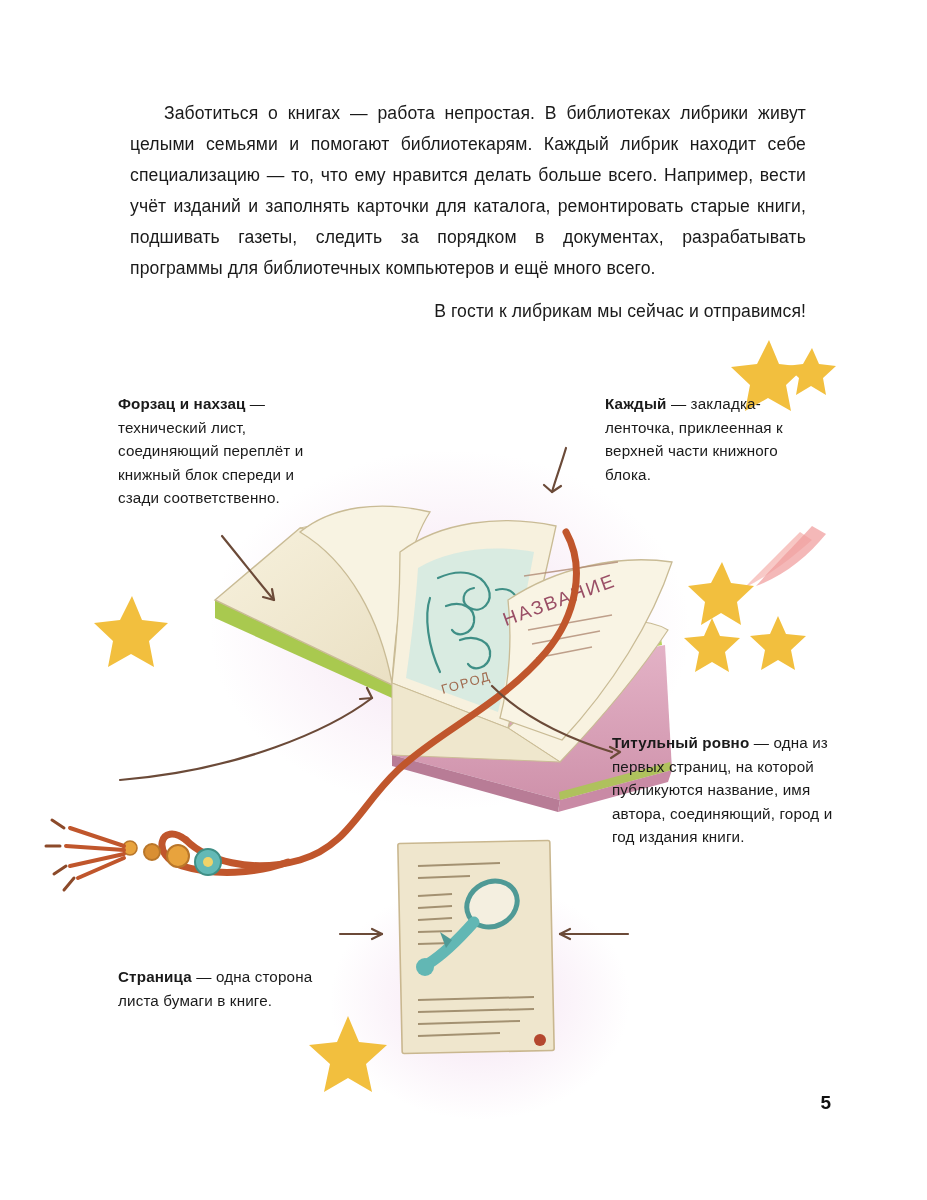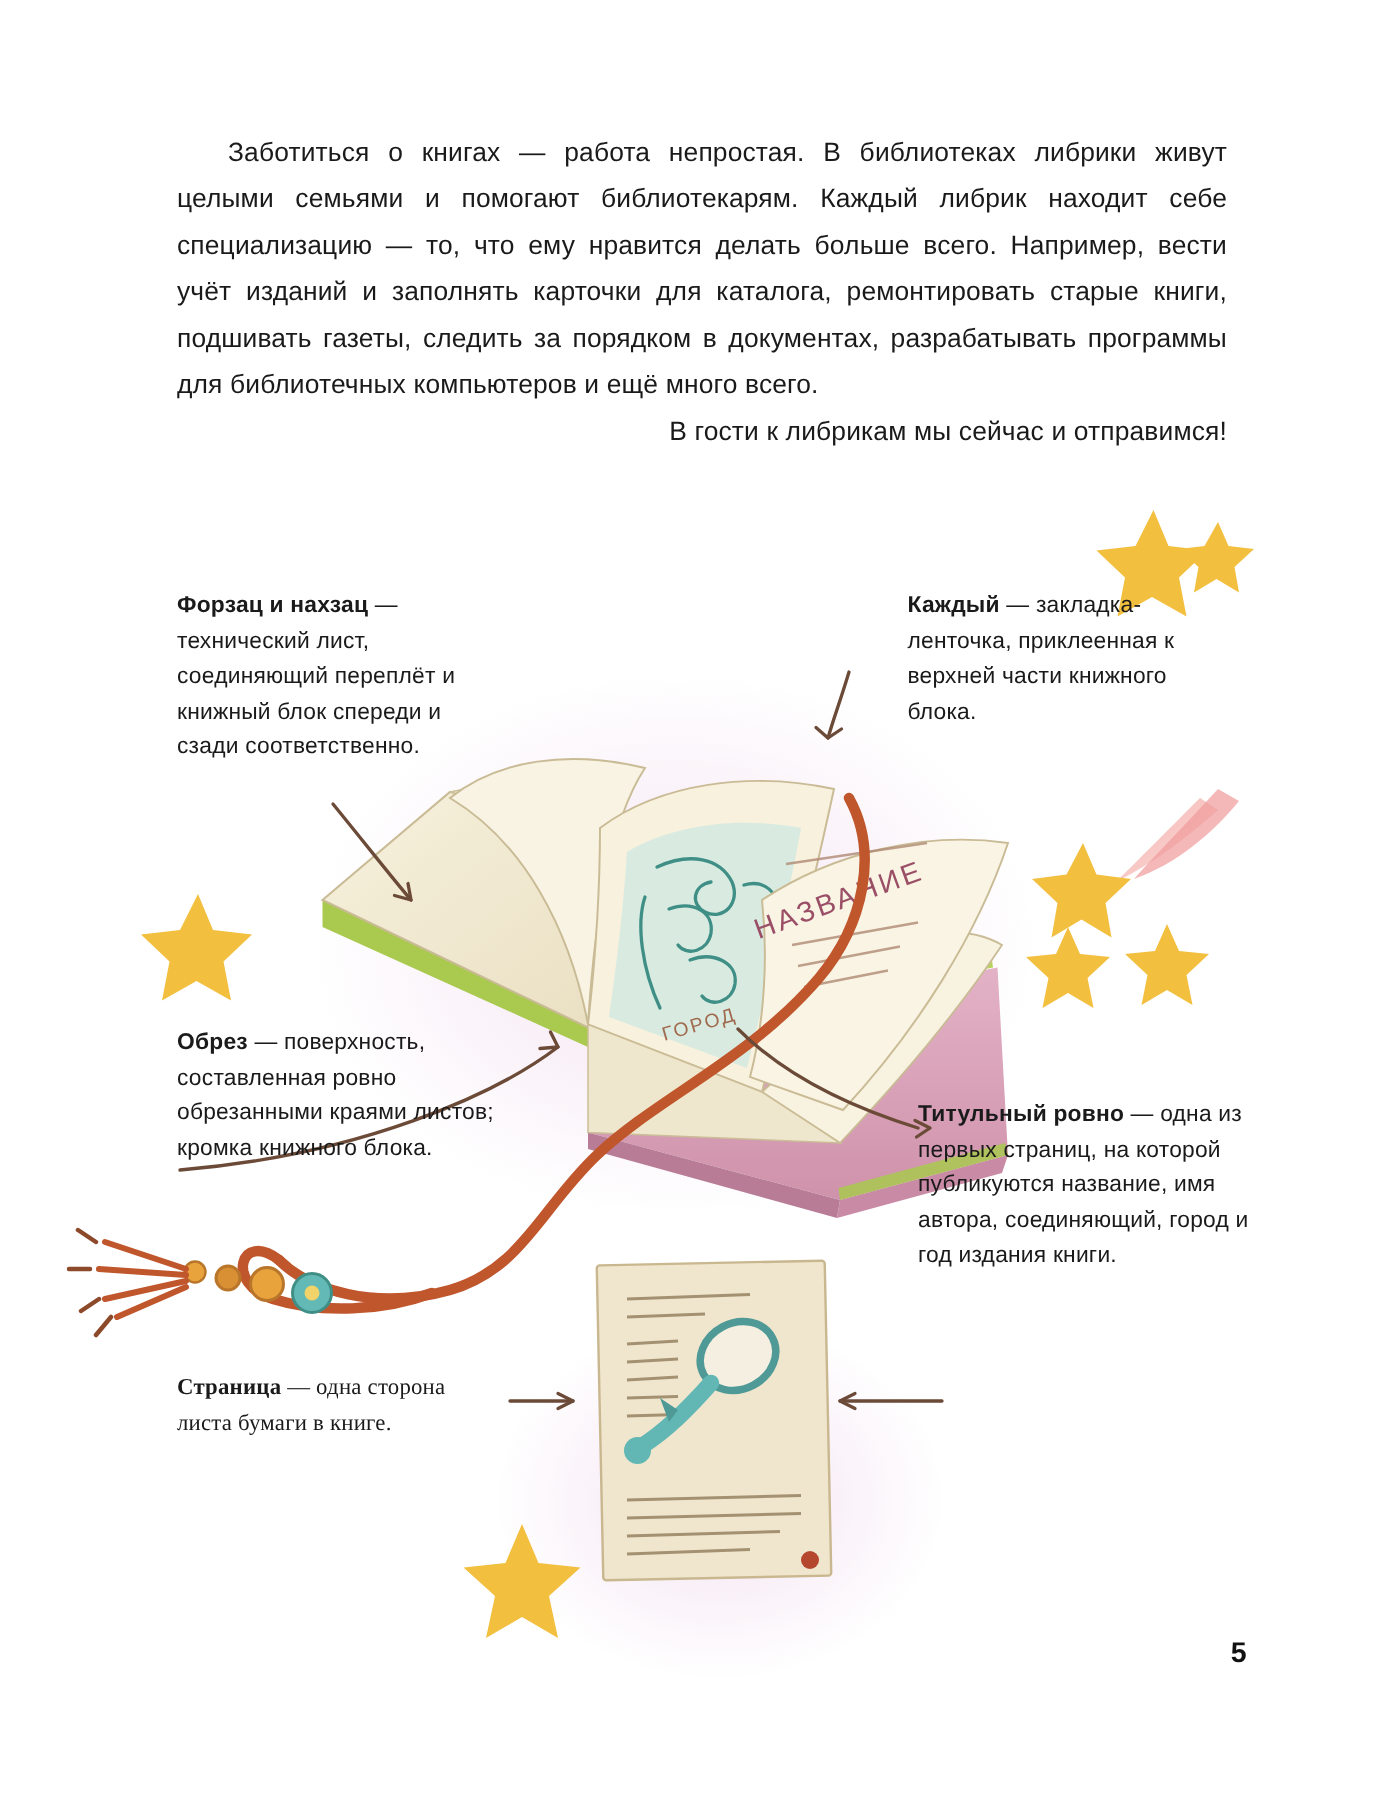--- a/index.html
+++ b/index.html
@@ -27,21 +27,21 @@
     left: 118px;
     top: 86px;
     width: 700px;
     font-size: 17.6px;
     line-height: 31px;
     text-align: justify;
     letter-spacing: 0.1px;
     color: #1a1a1a;
   }
   .body-text p {
-    margin: 0;
+    margin: 12px;
     text-indent: 34px;
     text-align: justify;
     text-justify: inter-word;
   }
   .body-text p.last {
     text-align: right;
   }
 
   
   .page-number {
@@ -62,21 +62,21 @@
     letter-spacing: 0.15px;
   }
   .callout b {
     font-weight: bold;
   }
 
   .c-forzac  { left: 118px; top: 392px; width: 215px; }
   .c-lyasse  { left: 605px; top: 392px; width: 215px; }
   .c-obrez   { left: 118px; top: 683px; width: 230px; }
   .c-titul   { left: 612px; top: 731px; width: 225px; }
-  .c-stranica{ left: 118px; top: 913px; width: 205px; font-family: Liberation Serif, serif; }
+  .c-stranica{ left: 118px; top: 965px; width: 205px; }
   .c-illustr { left: 633px; top: 913px; width: 200px; }
 
   
   .art {
     position: absolute;
     left: 0;
     top: 300px;
     width: 927px;
     height: 800px;
     pointer-events: none;
@@ -238,23 +238,20 @@
   </div>
 
   <div class="callout c-forzac">
     <b>Форзац и нахзац</b><span> — </span><span>технический лист, соединяющий переплёт и книжный блок спереди и сзади соответственно.</span>
   </div>
 
   <div class="callout c-lyasse">
     <b>Каждый</b><span> — </span><span>закладка-ленточка, приклеенная к верхней части книжного блока.</span>
   </div>
 
-  <div class="callout c-obrez">
-    <b>Обрез</b><span> — </span><span>поверхность, составленная ровно обрезанными краями листов; кромка книжного блока.</span>
-  </div>
 
   <div class="callout c-titul">
     <b>Титульный ровно</b><span> — </span><span>одна из первых страниц, на которой публикуются название, имя автора, соединяющий, город и год издания книги.</span>
   </div>
 
   <div class="callout c-stranica">
     <b>Страница</b><span> — </span><span>одна сторона листа бумаги в книге.</span>
   </div>
 
 

